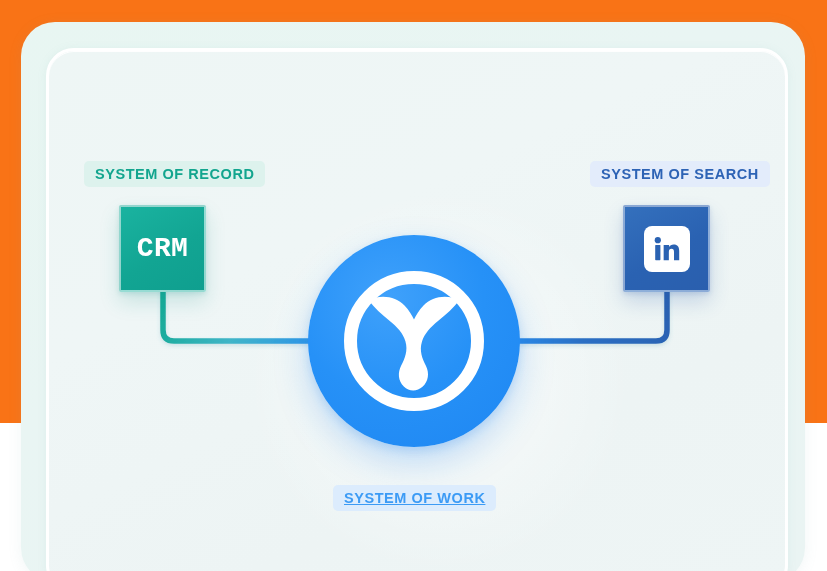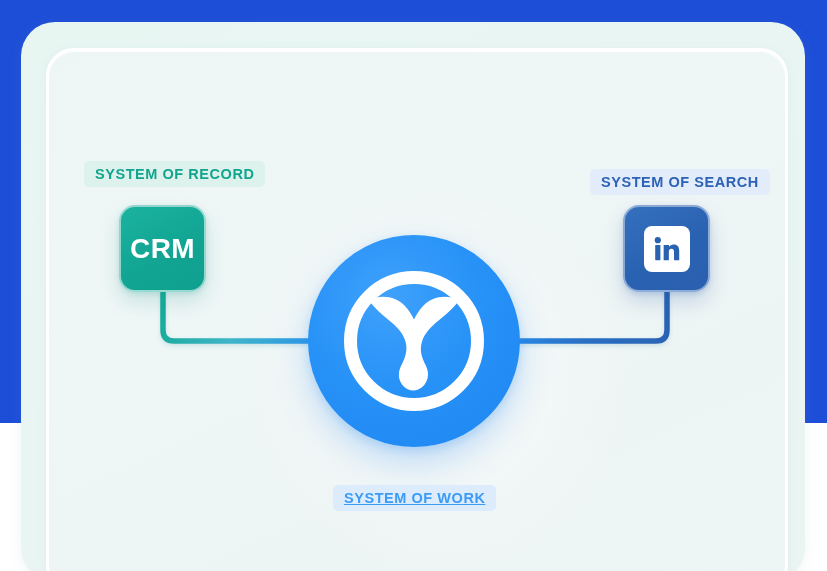--- a/index.html
+++ b/index.html
@@ -13,21 +13,21 @@
     overflow: hidden;
     font-family: "Liberation Sans", sans-serif;
     -webkit-font-smoothing: antialiased;
   }
 
   
   #stage {
     position: relative;
     width: 827px;
     height: 423px;
-    background: #1d4ed8;
+    background: #f97316;
   }
 
   
   .outer-panel {
     position: absolute;
     left: 21px;
     top: 22px;
     width: 784px;
     height: 560px;
     border-radius: 34px;
@@ -93,40 +93,40 @@
     left: 84px;
     top: 161px;
     background: #ddf2ed;
     color: #12a58e;
   }
   .chip-search {
     left: 590px;
     top: 161px;
     background: #e3ecfb;
     color: #2d63b5;
-    margin-top: 8px;
   }
   .chip-work {
     left: 333px;
     top: 485px;
     background: #dcecfd;
     color: #3c9bf5;
     text-decoration: underline;
   }
 
   
   .tile {
     position: absolute;
     width: 87px;
     height: 87px;
-    border-radius: 16px;
-    box-sizing: border-box;
-    display: flex;
-    align-items: center;
-    justify-content: center;
+    border-radius: 2px;
+    box-sizing: border-box;
+    display: flex;
+    align-items: center;
+    justify-content: center;
+    font-family: Liberation Mono, monospace;
   }
   .tile-crm {
     left: 119px;
     top: 205px;
     background: linear-gradient(150deg, #1ab3a0 0%, #12a593 55%, #0f9f8f 100%);
     border: 2px solid rgba(255,255,255,0.55);
     box-shadow: 0 10px 20px rgba(30, 150, 140, 0.18),
                 0 2px 5px rgba(30, 150, 140, 0.16);
   }
   .tile-crm .tile-text {

